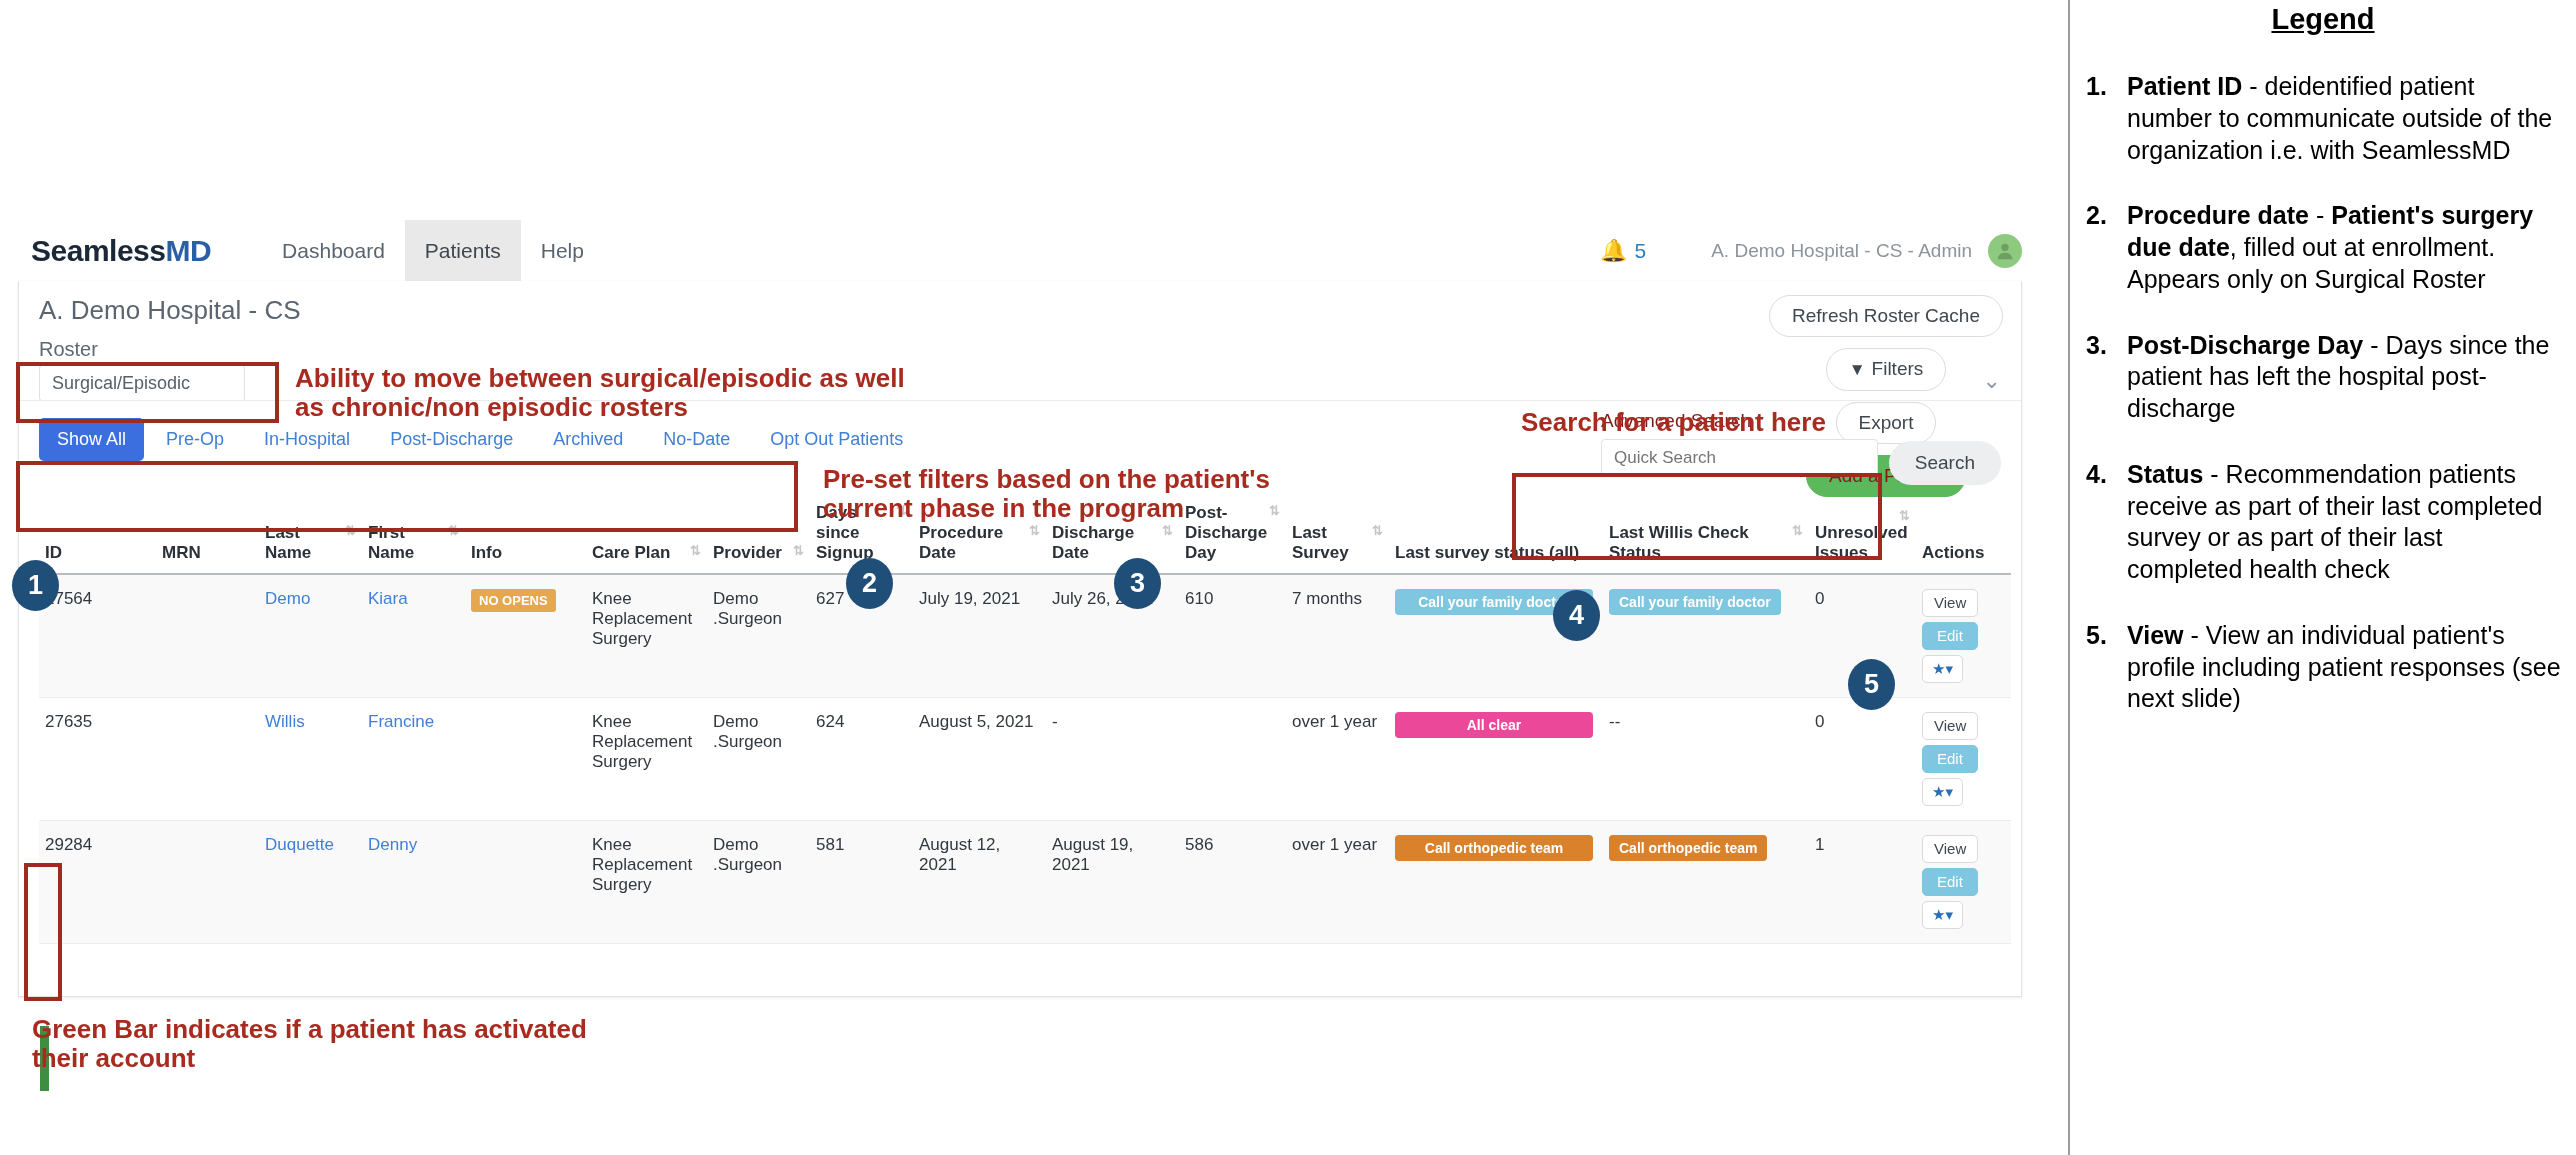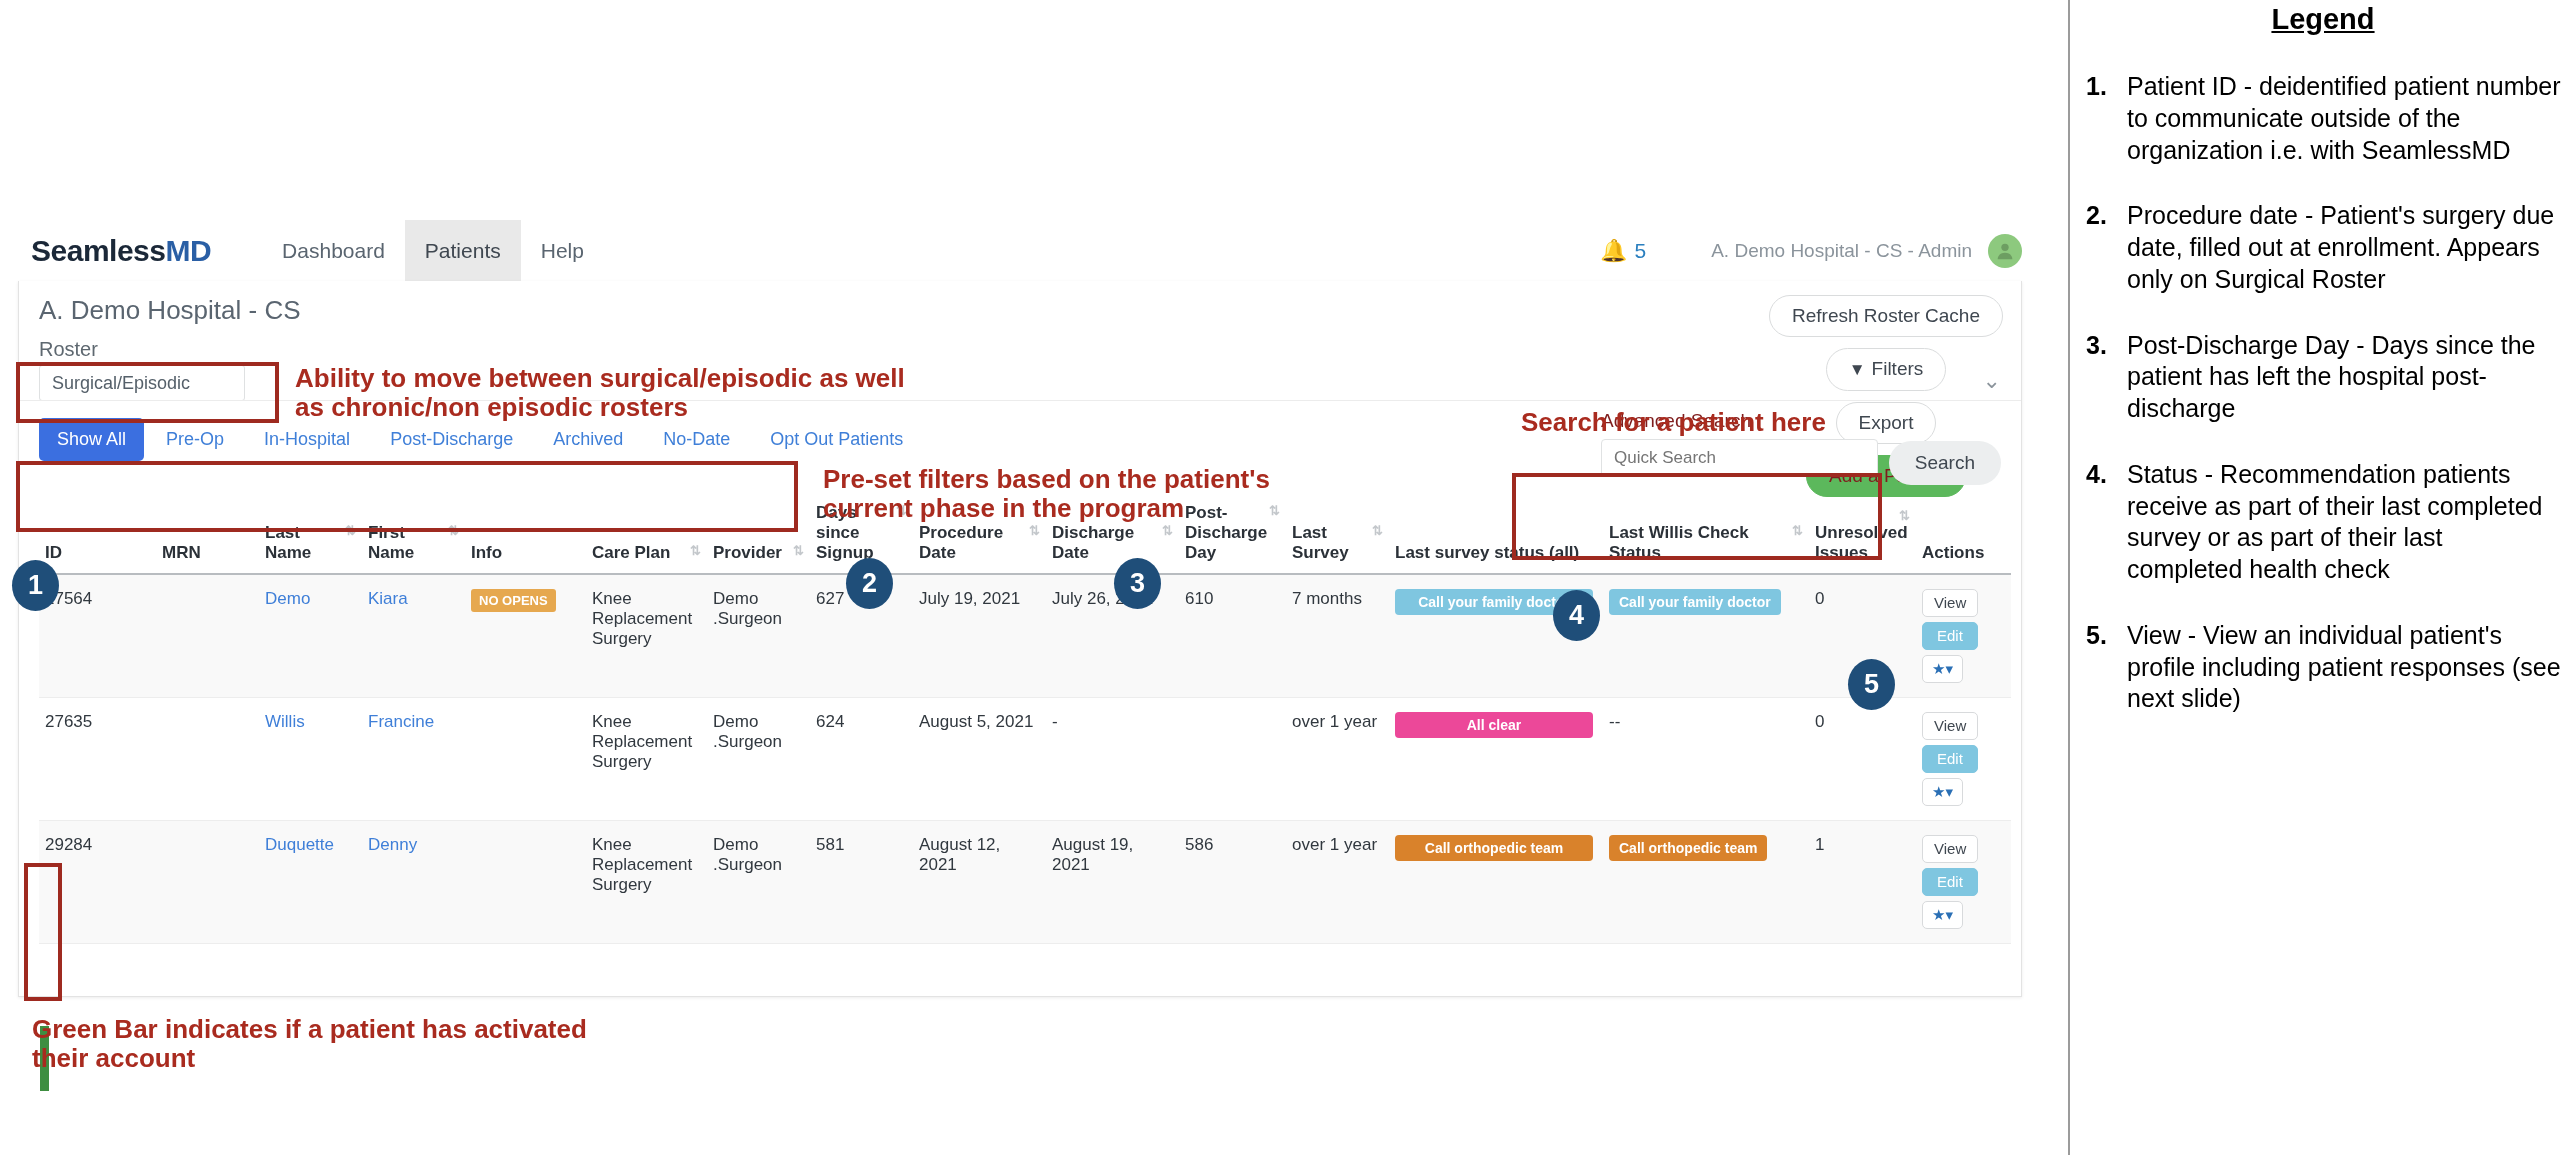--- a/index.html
+++ b/index.html
@@ -175,21 +175,21 @@
     background: #fff; border-left: 2px solid #9b9b9b; padding: 0 10px;
   }
   .legend-title {
     text-align: center; font-size: 29px; font-weight: bold; color: #000;
     text-decoration: underline; margin-top: 3px;
   }
   .legend-list { margin-top: 35px; list-style: none; }
   .legend-item { display: flex; margin-bottom: 34px; font-size: 25px; line-height: 1.27; color: #000; }
   .legend-num { font-weight: bold; width: 47px; flex: none; padding-left: 6px; }
   .legend-body { flex: 1; padding-right: 4px; }
-  .legend-body b { font-weight: normal; }
+  .legend-body b { font-weight: bold; }
 </style>
 </head>
 <body>
 
 <div id="root">
 
   <div id="app">
 
     <div class="navbar">
       <div class="brand">

